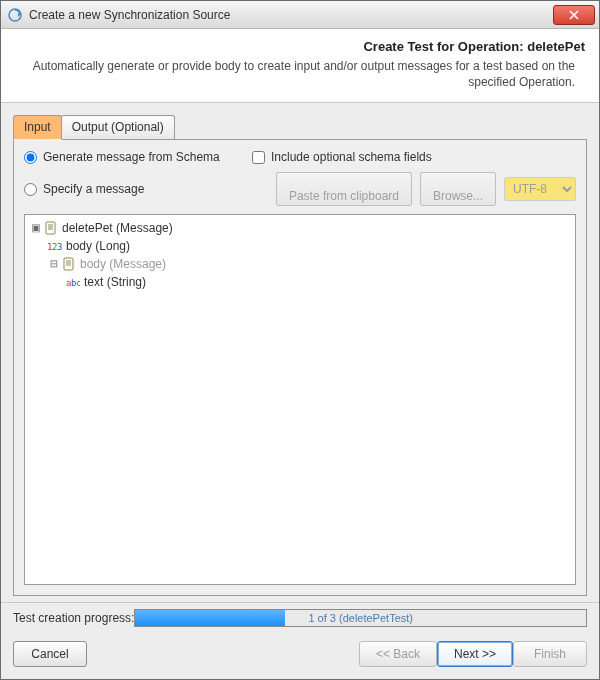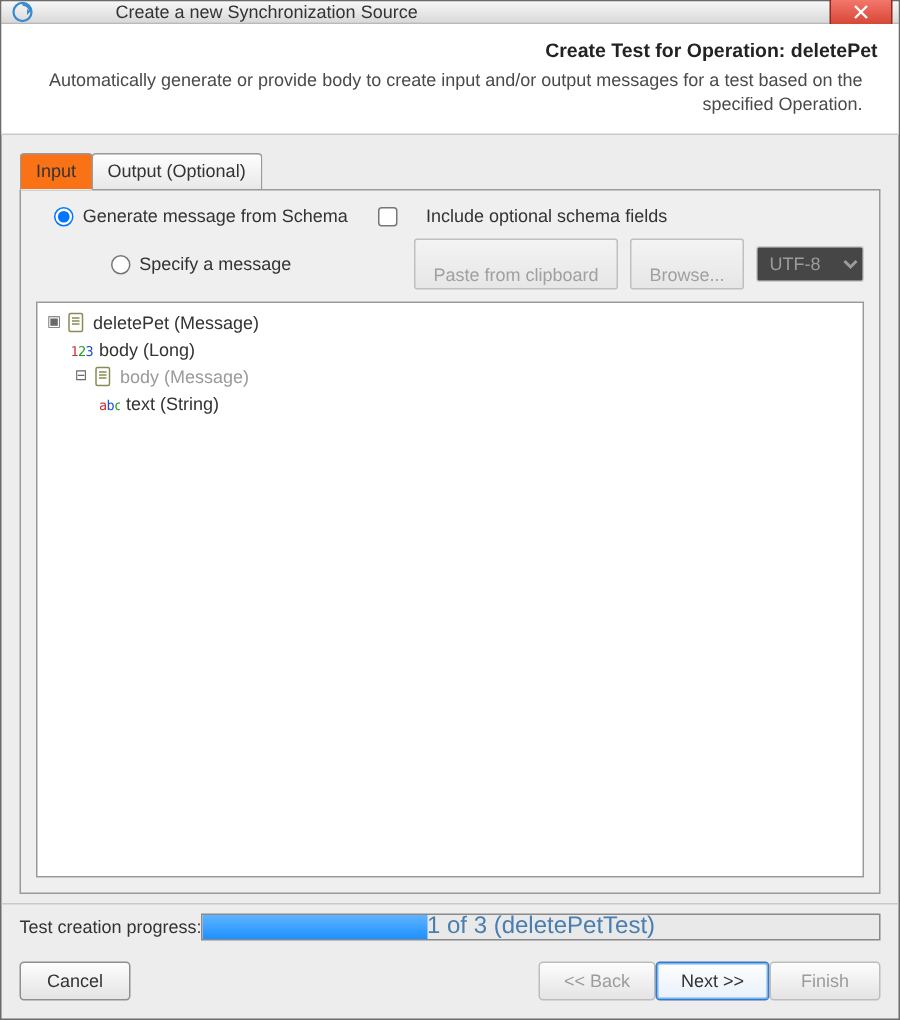--- a/index.html
+++ b/index.html
@@ -1,48 +1,48 @@
 <!DOCTYPE html>
 <html><head>
 <meta charset="utf-8">
 <style>
   * { box-sizing: border-box; }
   html, body { margin:0; padding:0; font-family: "Segoe UI", Tahoma, Arial, sans-serif; font-size:12px; color:#333; }
   .window { width:600px; height:680px; border:1px solid #6b6b6b; background:#ededed; display:flex; flex-direction:column; }
-  .titlebar { height:15px; background:linear-gradient(to bottom,#f7f7f7,#d9d9d9); display:flex; align-items:center; padding:0 0 0 6px; border-bottom:1px solid #b9b9b9;gap:48px; }
+  .titlebar { height:28px; background:linear-gradient(to bottom,#f7f7f7,#d9d9d9); display:flex; align-items:center; padding:0 0 0 6px; border-bottom:1px solid #b9b9b9; }
   .titlebar .ticon { width:16px; height:16px; margin-right:6px; display:flex; align-items:center; justify-content:center;}
   .titlebar .ttext { flex:1; font-size:12px; color:#333; }
   .closebtn { width:42px; height:20px; margin-right:4px; background:linear-gradient(to bottom,#f47a6f,#d64432); border:1px solid #8e2a20; border-radius:3px; display:flex; align-items:center; justify-content:center; color:#fff; font-weight:bold; font-size:12px; cursor:default;}
   .header { padding:10px 14px 12px 14px; background:#fff; border-bottom:1px solid #c9c9c9;text-align:right;}
   .header h1 { margin:0 0 4px 0; font-size:13px; font-weight:bold; color:#222;}
   .header p { margin:0; font-size:12px; color:#4a4a4a; line-height:1.35; max-width:560px;}
   .body { flex:1; padding:12px 12px 6px 12px; display:flex; flex-direction:column; }
   .tabs { display:flex; position:relative; z-index:2;}
   .tab { padding:4px 10px 5px 10px; border:1px solid #9a9a9a; border-bottom:none; background:linear-gradient(to bottom,#fefefe,#e8e8e8); font-size:12px; margin-right:-1px; border-top-left-radius:3px; border-top-right-radius:3px; cursor:default; color:#333;}
-  .tab.active { background:#f97316; position:relative; border-bottom:1px solid #efefef; margin-bottom:-1px; font-weight:normal;}
+  .tab.active { background:#fdba74; position:relative; border-bottom:1px solid #efefef; margin-bottom:-1px; font-weight:normal;}
   .tabpanel { border:1px solid #9a9a9a; background:#efefef; flex:1; padding:10px 10px 10px 10px; display:flex; flex-direction:column; }
   .row { display:flex; align-items:center; margin-bottom:8px; gap:8px; }
-  .radio-wrap { display:flex; align-items:center; gap:6px; min-width:220px;justify-content:center;}
+  .radio-wrap { display:flex; align-items:center; gap:6px; min-width:220px;}
   input[type=radio], input[type=checkbox]{ margin:0; }
-  .chk-wrap { display:flex; align-items:center; gap:19px;}
+  .chk-wrap { display:flex; align-items:center; gap:6px;}
   .btn-sm { height:24px; padding:16px 12px; font-size:12px; border:1px solid #9c9c9c; background:linear-gradient(to bottom,#fdfdfd,#e6e6e6); border-radius:2px; color:#555; cursor:default;text-align:right;}
   .btn-sm:disabled { color:#a0a0a0; background:linear-gradient(to bottom,#f3f3f3,#e6e6e6); border-color:#bfbfbf;}
-  .select-sm { height:24px; width:72px; font-size:12px; border:1px solid #bfbfbf; background:#000000; color:#7a7a7a; padding:0 4px; border-radius:2px;}
+  .select-sm { height:24px; width:72px; font-size:12px; border:1px solid #bfbfbf; background:#fde047; color:#7a7a7a; padding:0 4px; border-radius:2px;}
   .tree-area { flex:1; background:#fff; border:1px solid #9a9a9a; padding:4px 4px; overflow:auto; font-size:12px; line-height:18px;}
   .tnode { display:flex; align-items:center; height:18px; white-space:nowrap;}
   .twiggy { width:14px; display:inline-flex; justify-content:center; color:#6a6a6a; font-size:10px;}
   .ticon-sm { width:16px; height:16px; display:inline-flex; align-items:center; justify-content:center; margin-right:3px;}
   .indent1 { padding-left:18px; display:flex; align-items:center; height:18px;}
   .indent1b { padding-left:18px; display:flex; align-items:center; height:18px;}
   .indent2 { padding-left:36px; display:flex; align-items:center; height:18px;}
   .dim { color:#9a9a9a; }
   .progress-row { display:flex; align-items:center; padding:6px 12px; gap:0; border-top:1px solid #c9c9c9;}
   .progress-bar { flex:1; height:18px; border:1px solid #8a8a8a; background:#e9e9e9; position:relative; overflow:hidden;}
   .progress-fill { position:absolute; left:0; top:0; bottom:0; width:33.3%; background:linear-gradient(to bottom,#5fb4ff,#1e90ff);}
-  .progress-label { position:absolute; left:0; right:0; top:0; bottom:0; display:flex; align-items:center; justify-content:center; font-size:16px; color:#4a7db0;}
+  .progress-label { position:absolute; left:0; right:0; top:0; bottom:0; display:flex; align-items:center; justify-content:center; font-size:11px; color:#4a7db0;}
   .footer { display:flex; align-items:center; padding:8px 12px 12px 12px; gap:0;}
   .footer .spacer { flex:1; }
   .btn { height:26px; padding:0 16px; font-size:12px; border:1px solid #8f8f8f; background:linear-gradient(to bottom,#fdfdfd,#e4e4e4); border-radius:3px; color:#333; cursor:default; min-width:74px;}
   .btn:disabled { color:#9c9c9c; border-color:#bdbdbd;}
   .btn.primary { border:1px solid #3b78c4; box-shadow:0 0 0 1px #7ab4f0 inset; background:linear-gradient(to bottom,#fefefe,#e8f1fb);}
   svg { display:block; }
 </style>
 </head>
 <body>
 

